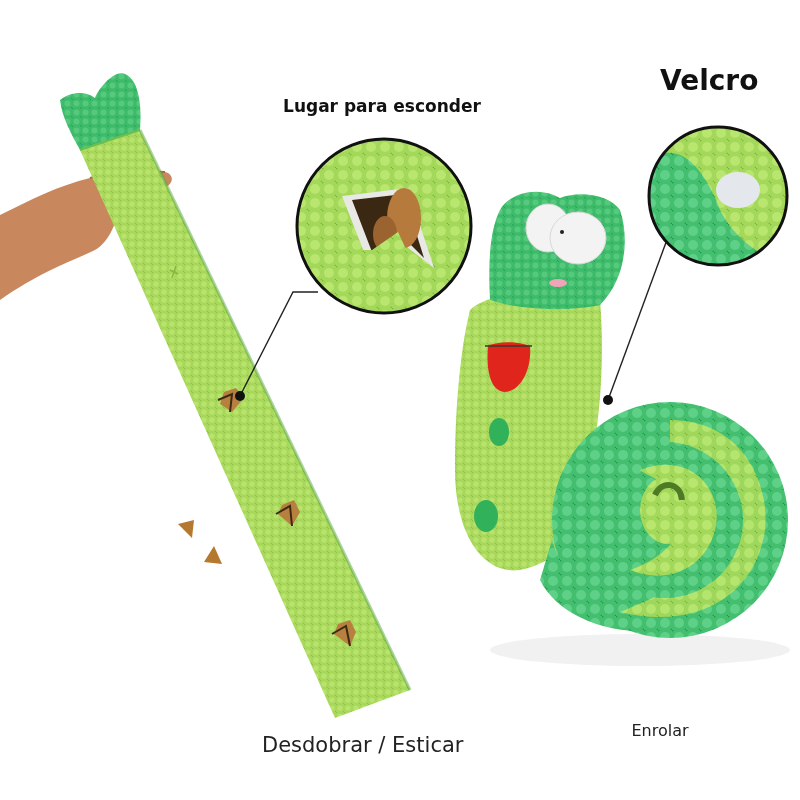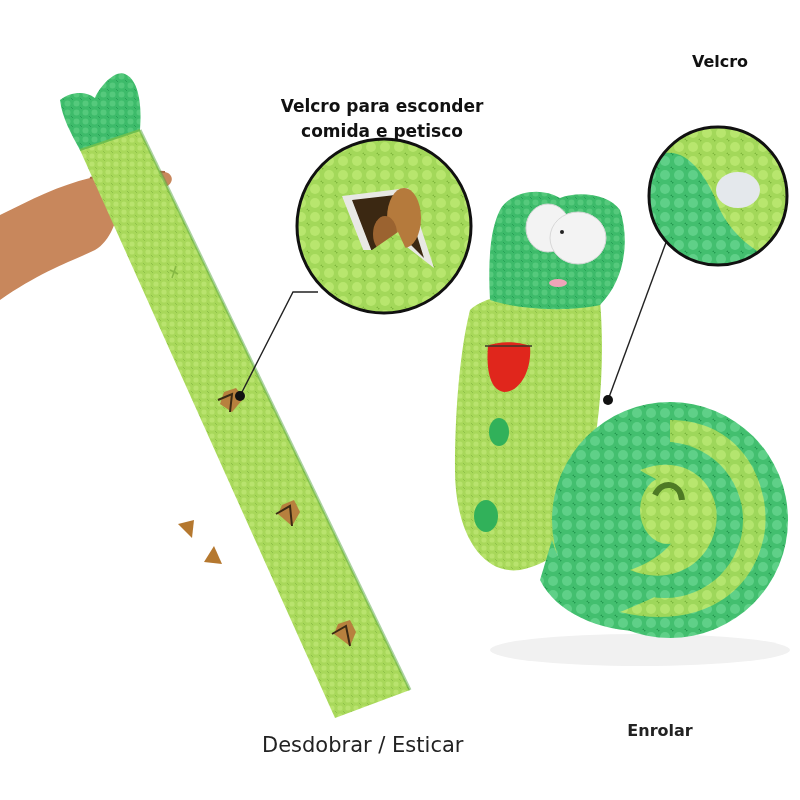--- a/index.html
+++ b/index.html
@@ -1,22 +1,22 @@
 <!DOCTYPE html>
 <html><head>
   <meta charset="utf-8">
   <style>
     html, body { margin: 0; padding: 0; background: #ffffff; }
     body { width: 800px; height: 800px; position: relative; overflow: hidden; font-family: "DejaVu Sans", sans-serif; }
     .scene { position: absolute; left: 0; top: 0; width: 800px; height: 800px; }
     .label { position: absolute; color: #111111; white-space: nowrap; }
     .title-left { left: 262px; top: 94px; width: 240px; text-align: center; font-weight: bold; font-size: 17px; line-height: 25px; }
-    .title-right { left: 660px; top: 52px; width: 120px; text-align: center; font-weight: bold; font-size: 16px; }
+    .title-right { left: 660px; top: 64px; width: 120px; text-align: left; font-weight: bold; font-size: 28px; }
     .cap-left { left: 262px; top: 733px; width: 190px; text-align: center; font-size: 21px; color: #222; }
-    .cap-right { left: 610px; top: 721px; width: 100px; text-align: center; font-size: 16px; color: #222; font-weight: bold; }
+    .cap-right { left: 610px; top: 721px; width: 100px; text-align: center; font-size: 16px; color: #222; }
   </style>
 </head>
 <body>
 
 <svg class="scene" viewBox="0 0 800 800" xmlns="http://www.w3.org/2000/svg">
   <defs>
     <pattern id="knitLight" width="8" height="8" patternUnits="userSpaceOnUse">
       <rect width="8" height="8" fill="#a8d85a"></rect>
       <circle cx="4" cy="4" r="2.6" fill="#b9e36e"></circle>
       <circle cx="0" cy="0" r="1" fill="#86b843"></circle>
@@ -123,18 +123,17 @@
     <g clip-path="url(#clipVelcro)">
       <rect x="649" y="127" width="140" height="140" fill="url(#knitBig)"></rect>
       <ellipse cx="738" cy="190" rx="22" ry="18" fill="#e4e8ec"></ellipse>
       <path d="M649,160 C680,138 705,170 720,210 C735,240 760,255 790,268 L649,268 Z" fill="url(#knitBigDark)"></path>
     </g>
     <circle cx="718" cy="196" r="69" stroke="#111" stroke-width="3" fill="none"></circle>
   </g>
 </svg>
 
 <div class="label title-left">
-  <div>Velcro para esconder</div>
-  <div>comida e petisco</div>
+  <div>Lugar para esconder</div>
 </div>
 <div class="label title-right">Velcro</div>
 <div class="label cap-left">Desdobrar / Esticar</div>
 <div class="label cap-right">Enrolar</div>
 
 </body></html>

